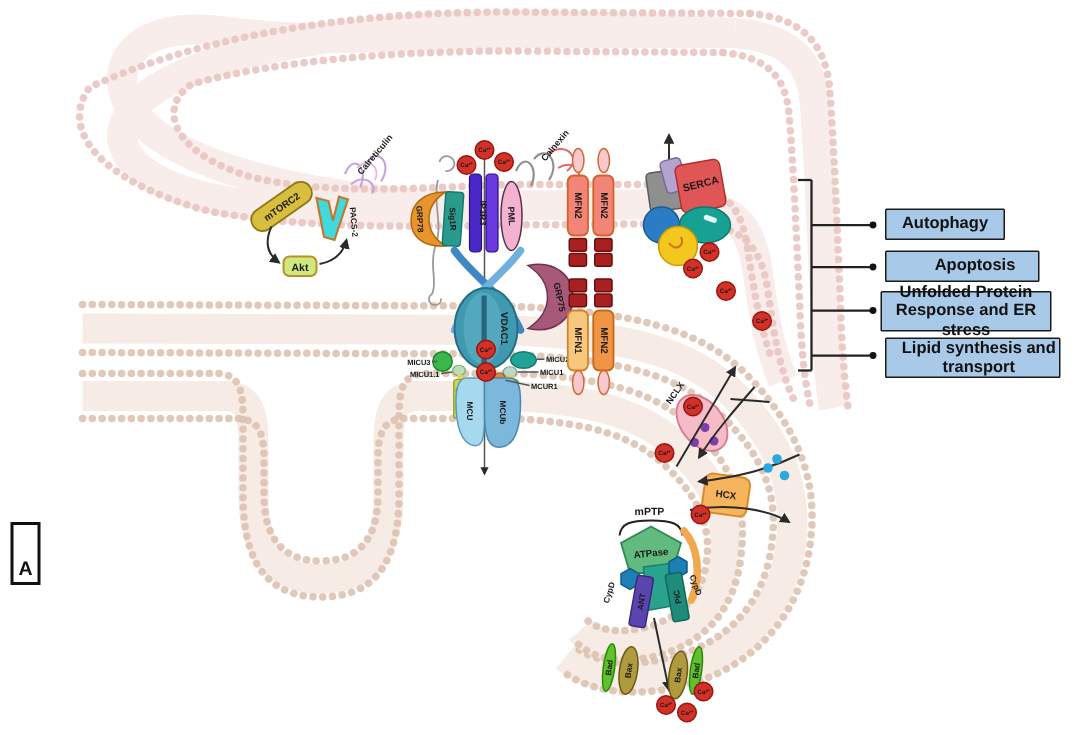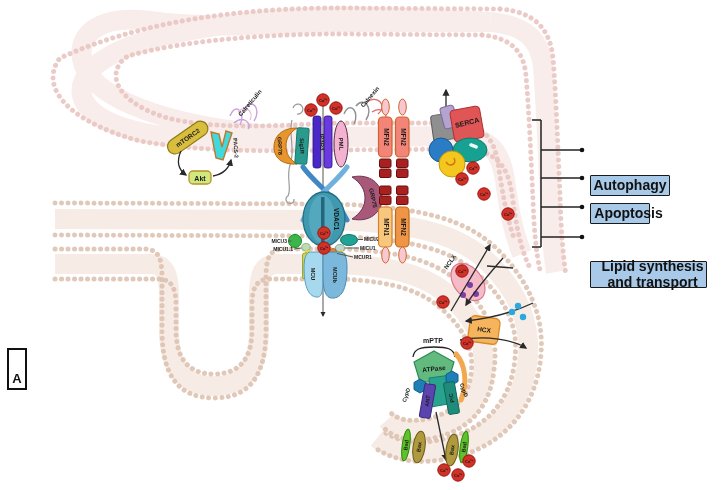--- a/index.html
+++ b/index.html
@@ -14,21 +14,21 @@
   .mt-tail{fill:none;stroke:#f6ece5;stroke-width:20;}
   .mt-bead{fill:none;stroke:#dcbfae;stroke-width:5;stroke-linecap:round;stroke-dasharray:0.1 6.4;opacity:.85;}
 
   .lbl{font-weight:bold;}
   .arrow{fill:none;stroke:#2a2a2a;stroke-width:1.3;}
   .thin{fill:none;stroke:#555;stroke-width:1;}
 
   
   .outcome-box{position:absolute;background:#a9c9e8;border:1.4px solid #1a1a1a;border-radius:1px;
     display:flex;align-items:center;justify-content:center;text-align:center;
-    font-size:14px;font-weight:bold;color:#111;line-height:1.12;padding:1px 2px;box-sizing:border-box;margin-top:36px;}
+    font-size:11px;font-weight:bold;color:#111;line-height:1.12;padding:1px 2px;box-sizing:border-box;}
   .panel-label{position:absolute;left:7px;top:348px;width:16px;height:36px;border:2px solid #111;
     background:#fff;display:flex;align-items:flex-end;justify-content:center;
     font-size:13px;font-weight:bold;color:#111;padding-bottom:2px;box-sizing:content-box;}
 </style>
 </head>
 <body>
 
 <div class="stage">
 <svg width="724" height="490" viewBox="0 0 724 490">
   <defs>
@@ -304,17 +304,18 @@
           <text x="458" y="476.6" text-anchor="middle" font-size="4.2" font-weight="bold" fill="#ffffff">Ca²⁺</text>
         </g>
         <g>
           <circle cx="469" cy="461" r="6.2" fill="#d23127" stroke="#9a1510" stroke-width="1"></circle>
           <text x="469" y="462.6" text-anchor="middle" font-size="4.2" font-weight="bold" fill="#ffffff">Ca²⁺</text>
         </g>
       </g>
 </svg>
 
 <div class="outcome-box" style="left:590px;top:139px;width:80px;height:21px;">Autophagy</div>
-<div class="outcome-box" style="left:590px;top:167px;width:60px;height:21px;padding-left:19px;">Apoptosis</div>
+<div class="outcome-box" style="left:590px;top:167px;width:103px;height:21px;padding-left:19px;">Apoptosis</div>
+<div class="outcome-box" style="left:587px;top:194px;width:114px;height:27px;">Unfolded Protein Response and ER stress</div>
 <div class="outcome-box" style="left:590px;top:225px;width:117px;height:27px;padding-left:10px;">Lipid synthesis and transport</div>
 
 <div class="panel-label">A</div>
 </div>
 
 </body></html>

